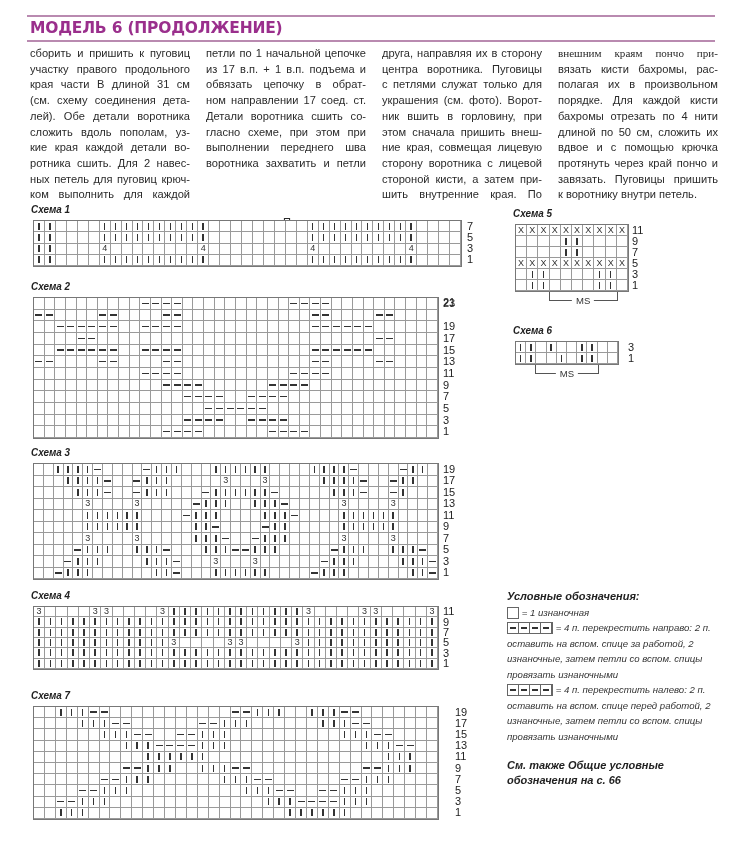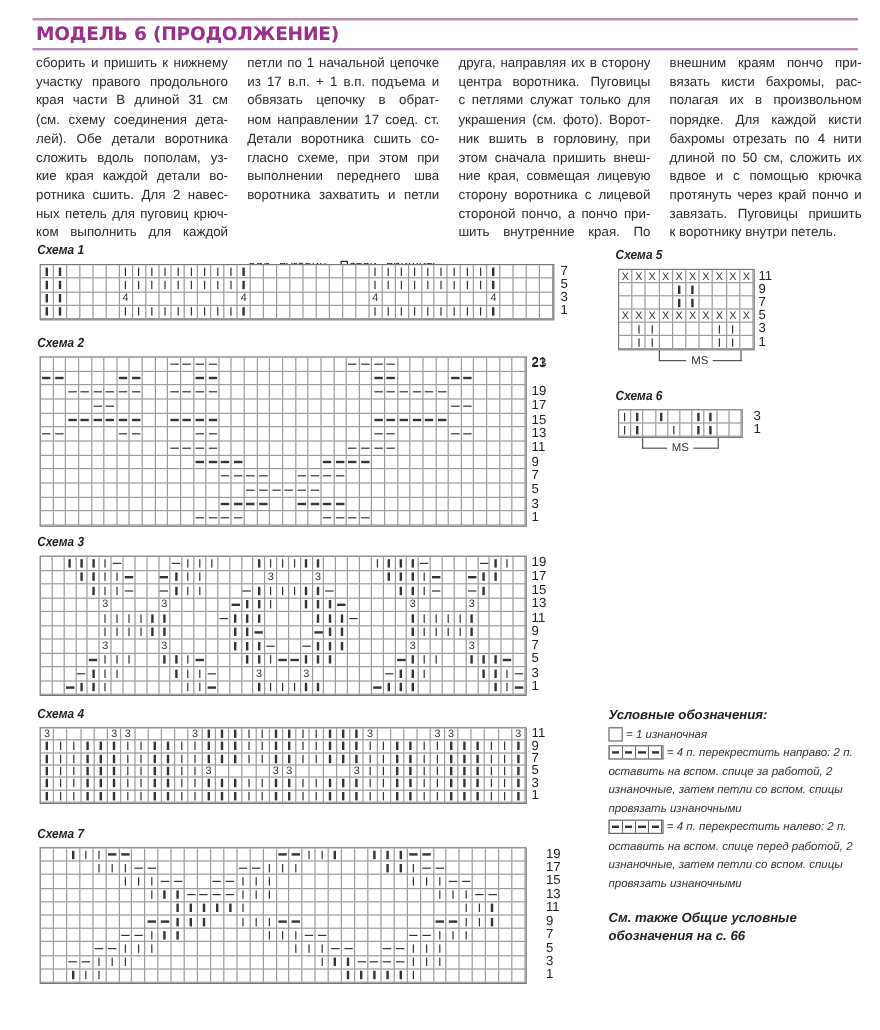--- a/index.html
+++ b/index.html
@@ -32,21 +32,21 @@
 </style>
 </head>
 <body>
 
 <div class="rule top"></div>
 <div class="title">МОДЕЛЬ 6 (ПРОДОЛЖЕНИЕ)</div>
 <div class="rule bottom"></div>
 
 <div class="cols" id="cols">
     <div class="col">
-      <div class="" style="width: 160px;">сборить и пришить к нижнему</div>
+      <div class="" style="width: 160px;">сборить и пришить к пуговиц</div>
       <div class="" style="width: 160px;">участку правого продольного</div>
       <div class="" style="width: 160px;">края части В длиной 31 см</div>
       <div class="" style="width: 160px;">(см. схему соединения дета-</div>
       <div class="" style="width: 160px;">лей). Обе детали воротника</div>
       <div class="" style="width: 160px;">сложить вдоль пополам, уз-</div>
       <div class="" style="width: 160px;">кие края каждой детали во-</div>
       <div class="" style="width: 160px;">ротника сшить. Для 2 навес-</div>
       <div class="" style="width: 160px;">ных петель для пуговиц крюч-</div>
       <div class="" style="width: 160px;">ком выполнить для каждой</div>
     </div>
@@ -64,25 +64,25 @@
     </div>
     <div class="col">
       <div class="" style="width: 160px;">друга, направляя их в сторону</div>
       <div class="" style="width: 160px;">центра воротника. Пуговицы</div>
       <div class="" style="width: 160px;">с петлями служат только для</div>
       <div class="" style="width: 160px;">украшения (см. фото). Ворот-</div>
       <div class="" style="width: 160px;">ник вшить в горловину, при</div>
       <div class="" style="width: 160px;">этом сначала пришить внеш-</div>
       <div class="" style="width: 160px;">ние края, совмещая лицевую</div>
       <div class="" style="width: 160px;">сторону воротника с лицевой</div>
-      <div class="" style="width: 160px;">стороной пончо, а пончо при-</div>
+      <div class="" style="width: 160px;">стороной кисти, а затем при-</div>
       <div class="" style="width: 160px;">шить внутренние края. По</div>
     </div>
     <div class="col">
-      <div class="" style="width: 160px;">внешним краям пончо при-</div>
+      <div class="" style="width: 160px; font-family: Liberation Serif, serif;">внешним краям пончо при-</div>
       <div class="" style="width: 160px;">вязать кисти бахромы, рас-</div>
       <div class="" style="width: 160px;">полагая их в произвольном</div>
       <div class="" style="width: 160px;">порядке. Для каждой кисти</div>
       <div class="" style="width: 160px;">бахромы отрезать по 4 нити</div>
       <div class="" style="width: 160px;">длиной по 50 см, сложить их</div>
       <div class="" style="width: 160px;">вдвое и с помощью крючка</div>
       <div class="" style="width: 160px;">протянуть через край пончо и</div>
       <div class="" style="width: 160px;">завязать. Пуговицы пришить</div>
       <div class="col last-left" style="width: 160px;">к воротнику внутри петель.</div>
     </div>

